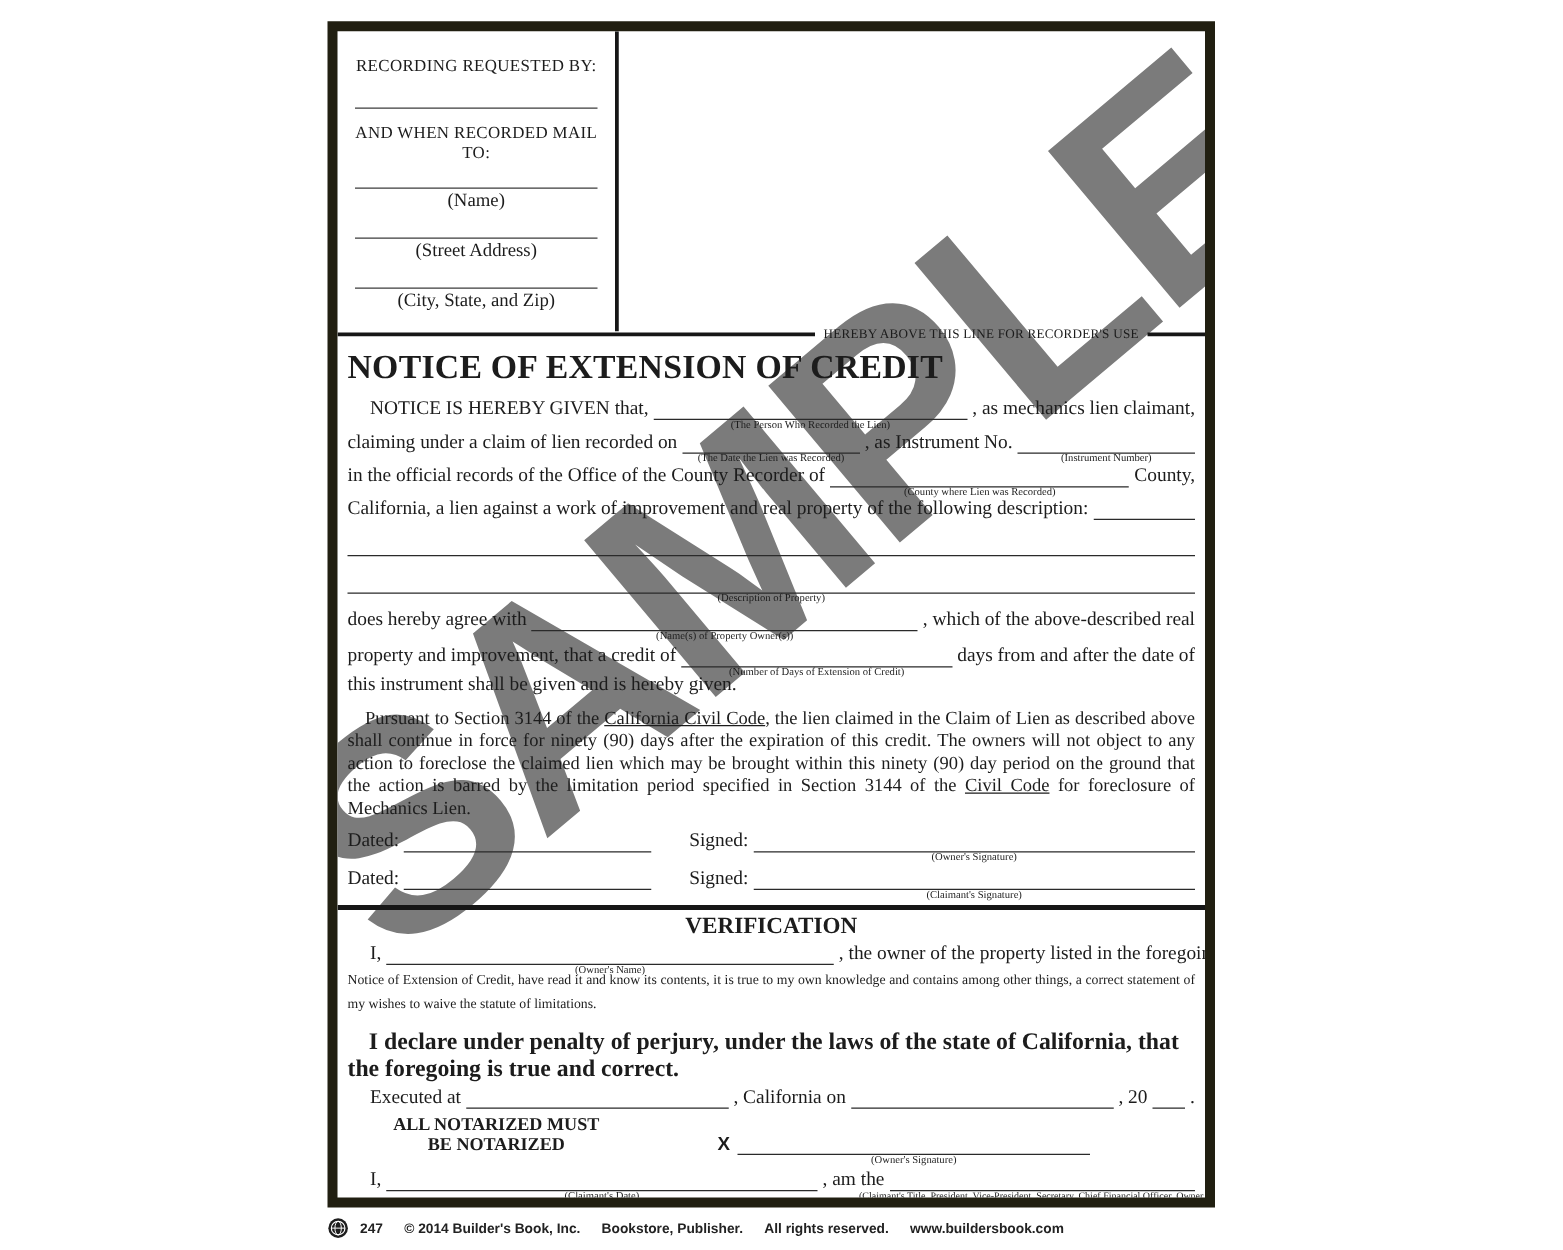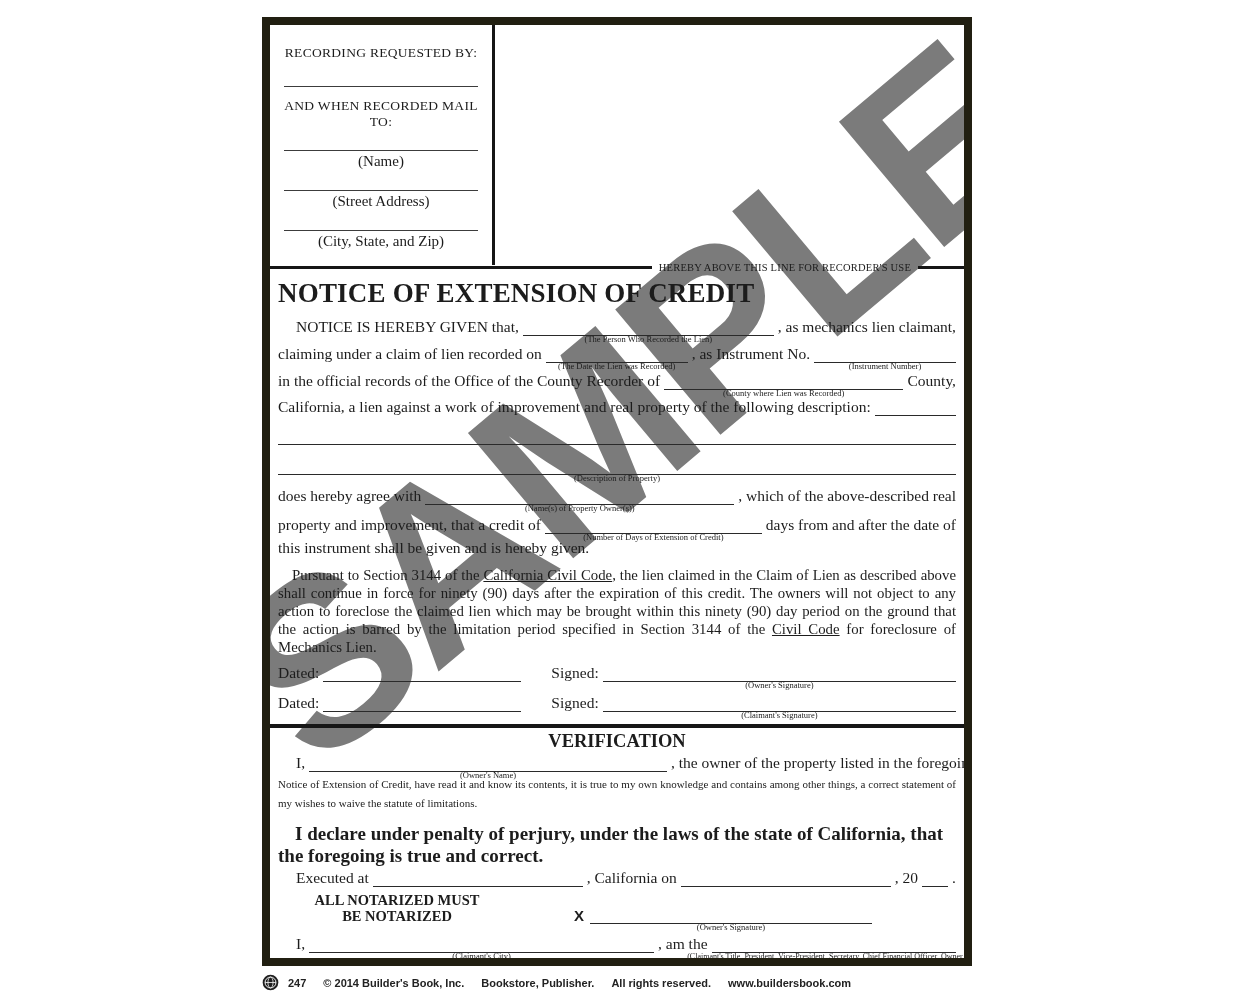--- a/index.html
+++ b/index.html
@@ -228,21 +228,21 @@
         </div>
         <span class="xlabel">X</span>
         <span class="blank fixed" style="width:282px">
           <span class="sub">(Owner's Signature)</span>
         </span>
       </div>
 
       <div class="frow" style="margin-top:11px">
         <span class="txt indent">I,</span>
         <span class="blank fixed" style="width:345px">
-          <span class="sub">(Claimant's City)</span>
+          <span class="sub">(Claimant's Date)</span>
         </span>
         <span class="txt">, am the</span>
         <span class="blank">
           <span class="sub tiny">(Claimant's Title, President, Vice-President, Secretary, Chief Financial Officer, Owner, etc.)</span>
         </span>
       </div>
 
       <div class="frow" style="margin-top:13px">
         <span class="txt">of</span>
         <span class="blank fixed" style="width:390px">

